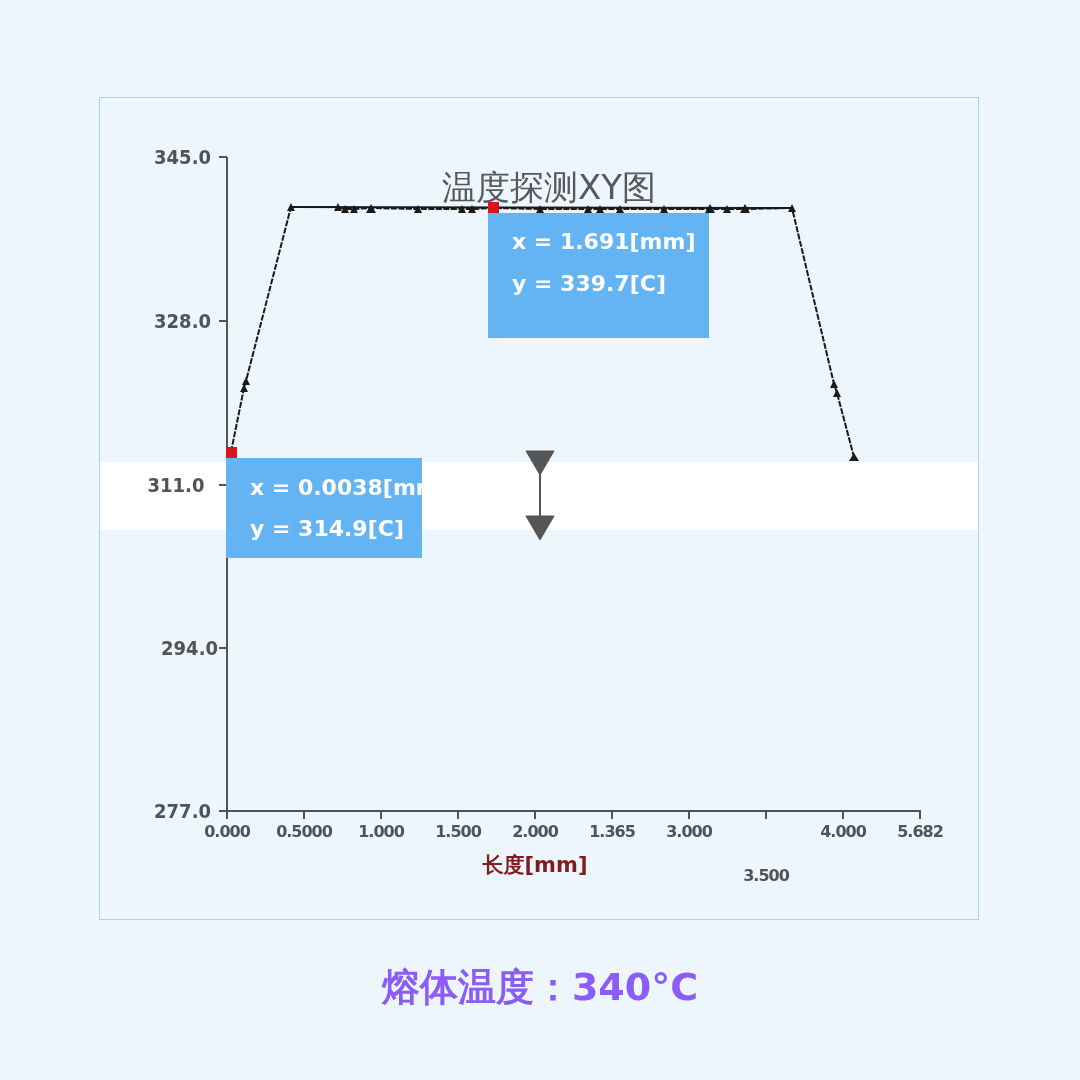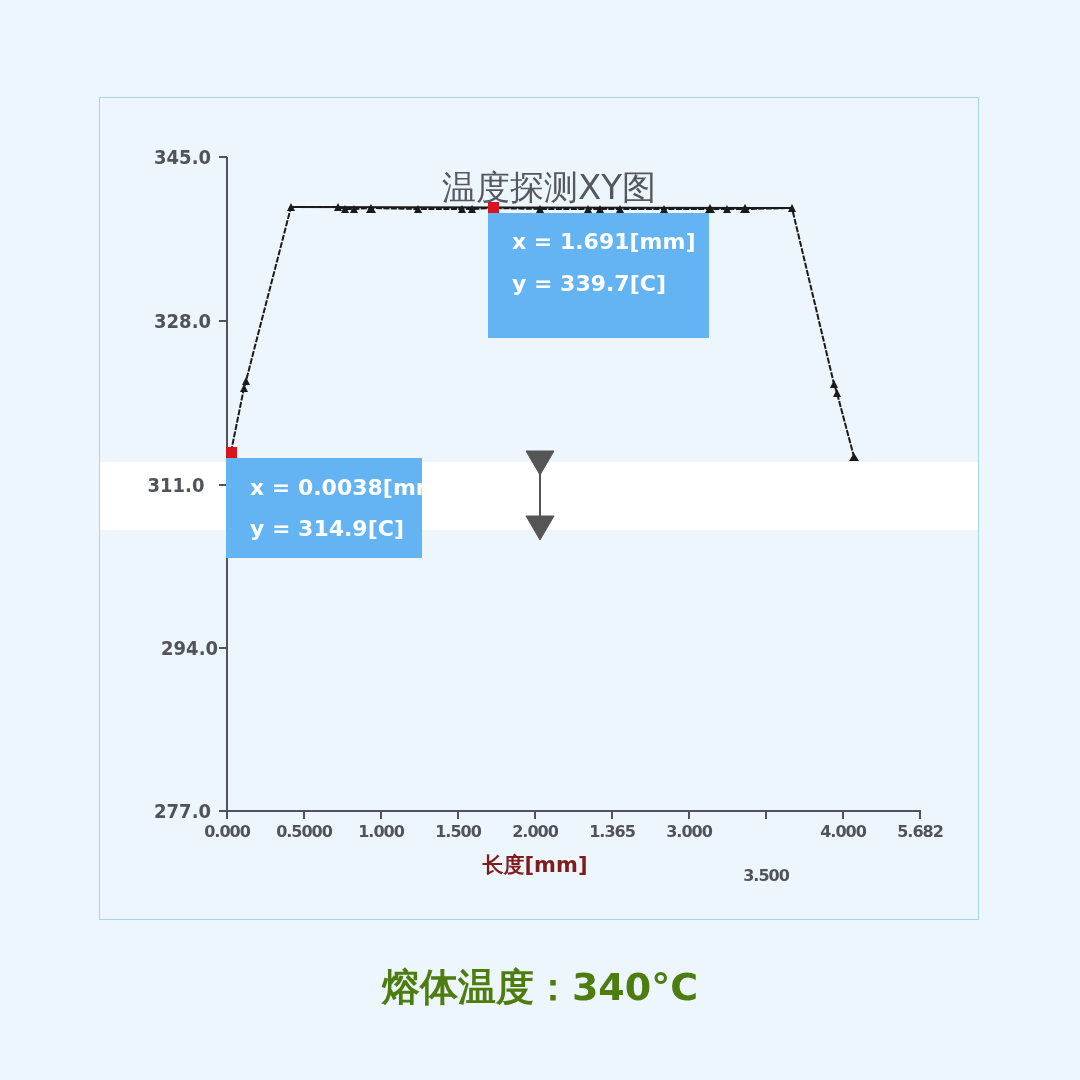--- a/index.html
+++ b/index.html
@@ -62,21 +62,21 @@
     color: #ffffff;
     font-size: 22px; font-weight: bold;
     box-sizing: border-box;
   }
   .tooltip .line { position: absolute; left: 24px; white-space: nowrap; }
   .footer {
     position: absolute;
     left: 0; top: 962px; width: 1080px;
     text-align: center;
     font-size: 38px; font-weight: bold;
-    color: #4d7c0f;
+    color: #8b5cf6;
   }
 </style>
 </head>
 <body>
 
 <div class="panel"></div>
 <div class="band"></div>
 
 <svg class="chart" width="1080" height="1080">
 

